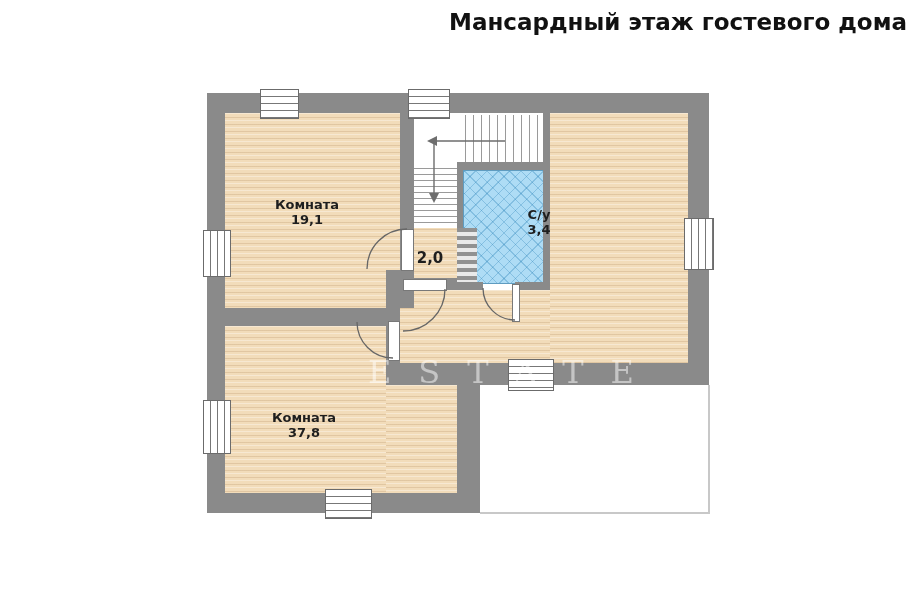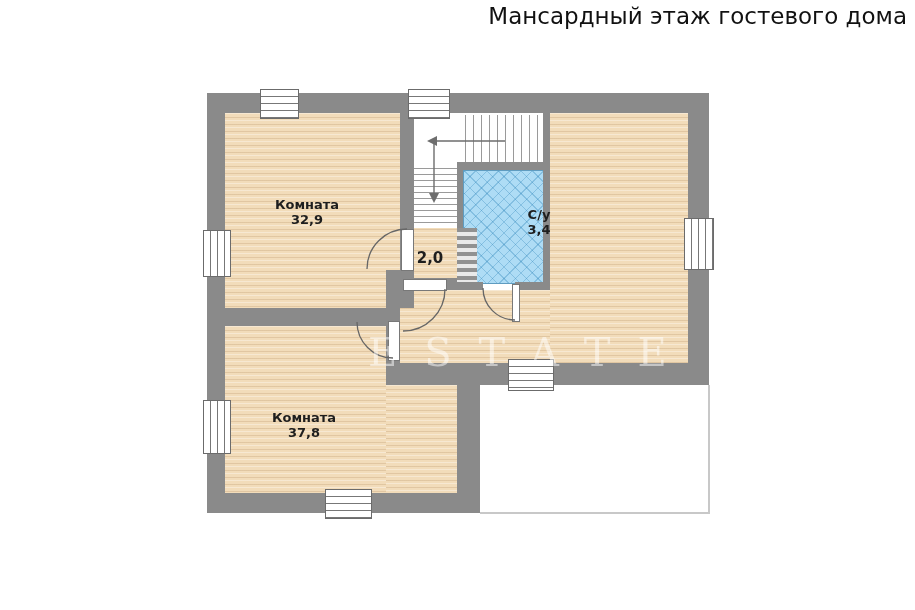--- a/index.html
+++ b/index.html
@@ -1,18 +1,18 @@
 <!DOCTYPE html>
 <html><head>
 <meta charset="utf-8">
 <style>
   html,body{margin:0;padding:0;background:#fff;}
   body{width:915px;height:610px;overflow:hidden;font-family:"DejaVu Sans","Liberation Sans",sans-serif;}
   .stage{position:relative;width:915px;height:610px;background:#fff;}
-  .page-title{position:absolute;top:3px;right:8px;font-size:23px;font-weight:normal;color:#111;letter-spacing:0px;}
+  .page-title{position:absolute;top:9px;right:8px;font-size:23px;font-weight:bold;color:#111;letter-spacing:0px;}
   .wall{position:absolute;background:#8a8a8a;z-index:3;}
   .floor-wood{position:absolute;z-index:1;background:#f2dcba;
     background-image:repeating-linear-gradient(180deg, rgba(255,255,255,0.35) 0 1px, transparent 1px 4px, rgba(146,100,52,0.18) 4px 5px, transparent 5px 7px);}
   .floor-tile{position:absolute;z-index:2;background:#aedcf5;
     background-image:repeating-linear-gradient(45deg, transparent 0 7px, rgba(25,118,175,0.28) 7px 8px),
                      repeating-linear-gradient(-45deg, transparent 0 7px, rgba(25,118,175,0.28) 7px 8px);
     border:1px solid #5f9cc0;}
   .stair-bg{position:absolute;background:#fff;z-index:2;}
   .treads-v{position:absolute;z-index:2;background:#fff;
     background-image:repeating-linear-gradient(90deg, transparent 0 7px, #9a9a9a 7px 8px);}
@@ -25,21 +25,21 @@
   .leaf{position:absolute;z-index:5;background:#fff;border:1px solid #787878;}
   .shaft{position:absolute;z-index:4;background:#e9e9e9;
     background-image:repeating-linear-gradient(180deg, #919191 0 4px, #e9e9e9 4px 8px);}
   .cutout{position:absolute;z-index:3;border-right:2px solid #c8c8c8;border-bottom:2px solid #c8c8c8;background:#fff;}
   .room-label{position:absolute;z-index:7;transform:translate(-50%,-50%);text-align:center;
     color:#1e1e1e;font-size:13px;font-weight:bold;line-height:15px;white-space:nowrap;}
   .svg-overlay{position:absolute;left:0;top:0;z-index:6;pointer-events:none;}
   .wm{position:absolute;z-index:8;color:rgba(255,255,255,0.5);font-family:"DejaVu Serif","Liberation Serif",serif;
     pointer-events:none;white-space:nowrap;line-height:1;}
   .wm-1{left:266px;top:232px;font-size:112px;letter-spacing:2px;}
-  .wm-2{left:368px;top:332px;font-size:40px;letter-spacing:27px;}
+  .wm-2{left:368px;top:356px;font-size:32px;letter-spacing:27px;}
 </style>
 </head>
 <body>
 
 <div class="stage">
 
   <div class="page-title">Мансардный этаж гостевого дома</div>
 
   <div class="floor-wood" style="left:225px;top:113px;width:175px;height:195px;"></div>
   <div class="floor-wood" style="left:414px;top:225px;width:43px;height:55px;"></div>
@@ -97,21 +97,21 @@
     </g>
     <g>
       <path d="M 505 141 L 436 141 M 434 143 L 434 195" stroke="#6e6e6e" stroke-width="1.4" fill="none"></path>
       <polygon points="427,141 437,136 437,146" fill="#6e6e6e"></polygon>
       <polygon points="434,203 429,193 439,193" fill="#6e6e6e"></polygon>
     </g>
   </svg>
 
   <div class="room-label" style="left:307px;top:212px;">
     <div>Комната</div>
-    <div>32,9</div>
+    <div>19,1</div>
   </div>
   <div class="room-label" style="left:304px;top:425px;">
     <div>Комната</div>
     <div>37,8</div>
   </div>
   <div class="room-label" style="left:430px;top:258px;font-size:15px;">
     <div>2,0</div>
   </div>
   <div class="room-label" style="left:539px;top:222px;">
     <div>С/у</div>

